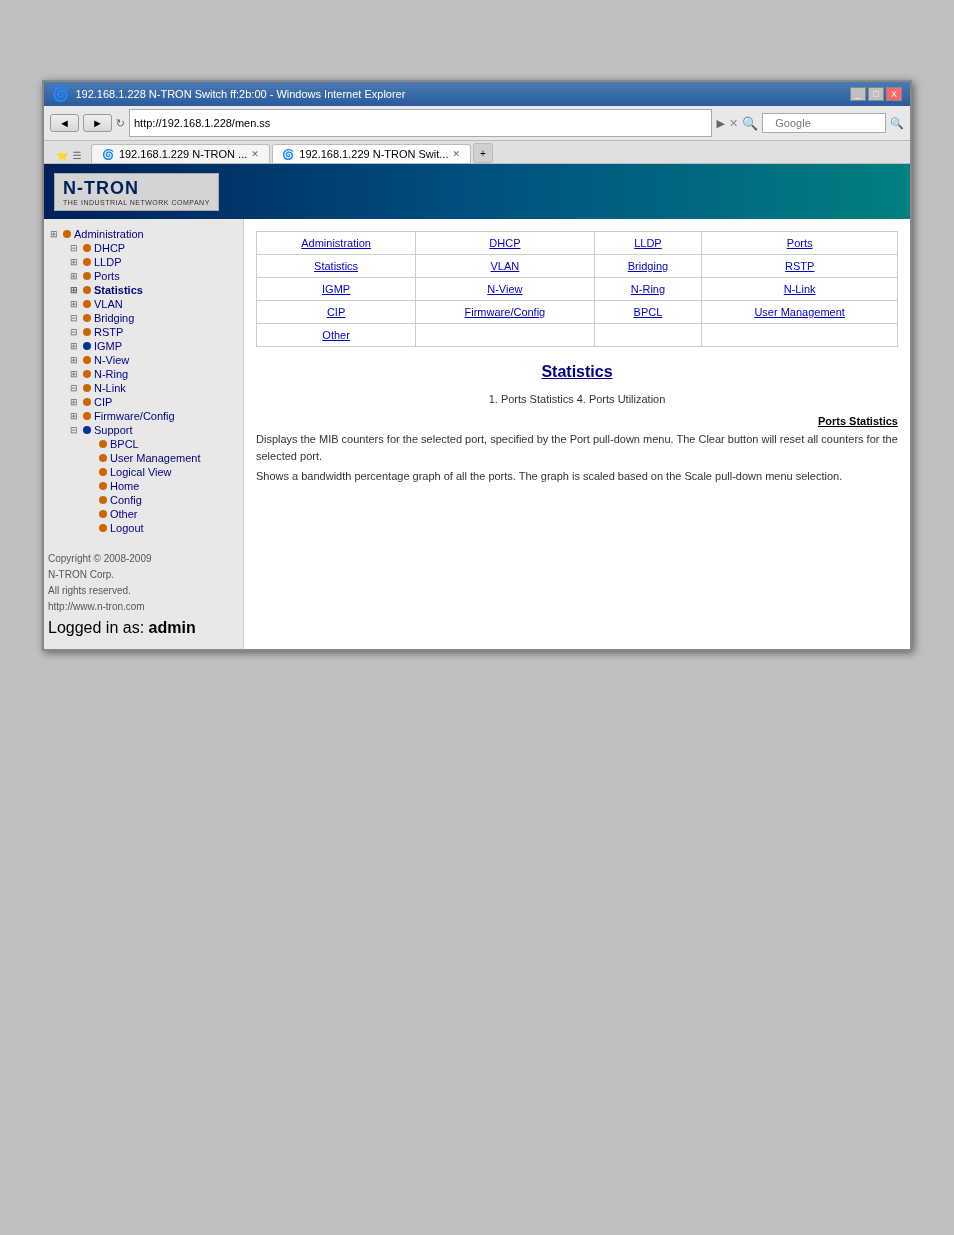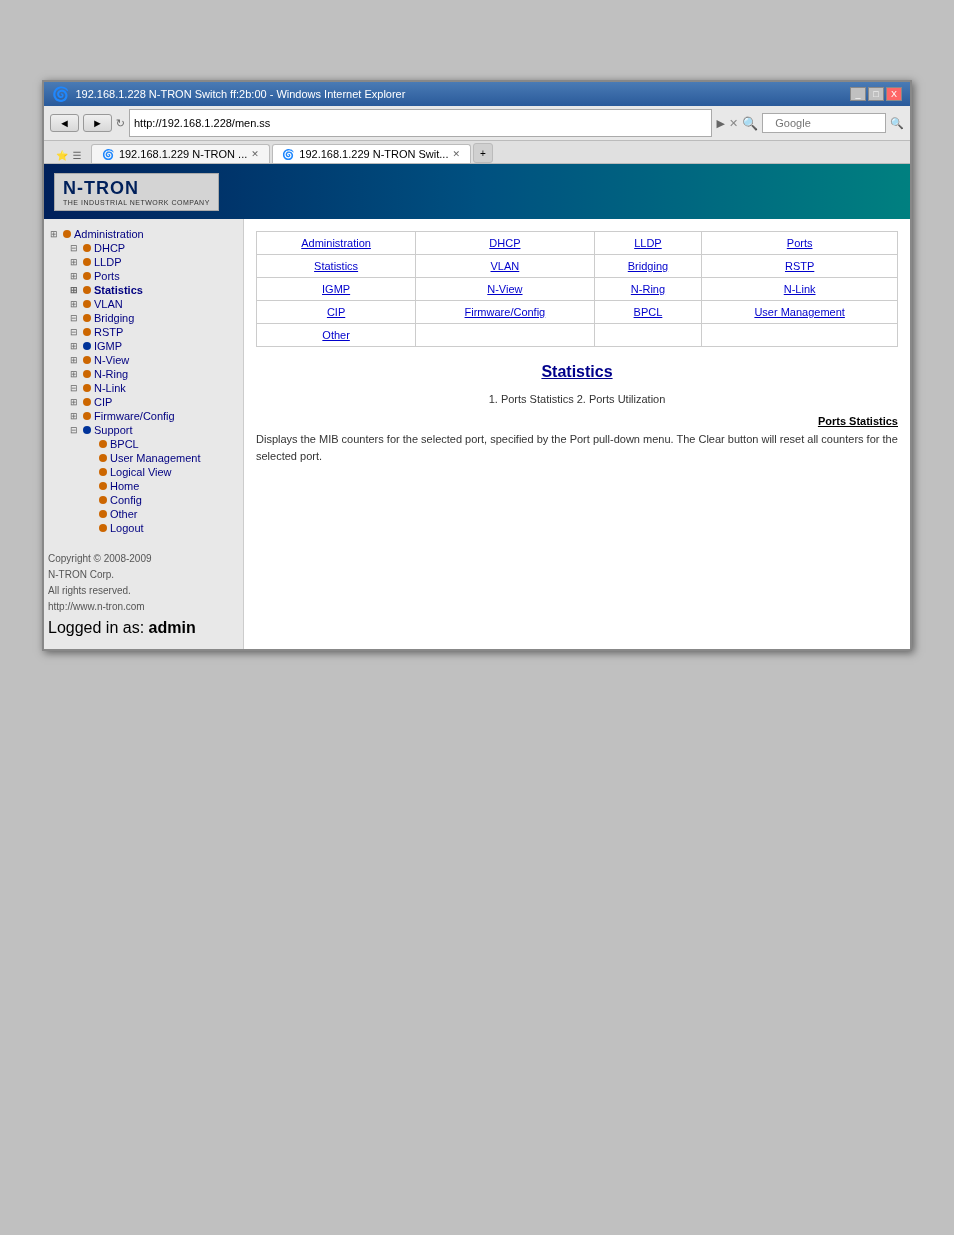--- a/index.html
+++ b/index.html
@@ -437,19 +437,20 @@
           <td><a>Other</a></td>
           <td></td>
           <td></td>
           <td></td>
         </tr>
       </tbody>
         </table>
 
       <div>
         <div class="stats-title">Statistics</div>
-        <p class="stats-intro">1. Ports Statistics   2. Ports Utilization</p>
+        <p class="stats-intro">1. Ports Statistics   4. Ports Utilization</p>
         <div class="stats-section-title">Ports Statistics</div>
         <p class="stats-desc">Displays the MIB counters for the selected port, specified by the Port pull-down menu. The Clear button will reset all counters for the selected port.</p>
+        <p class="stats-desc">Shows a bandwidth percentage graph of all the ports. The graph is scaled based on the Scale pull-down menu selection.</p>
       </div>
     </div>
   </div>
 </div>
 
 </body></html>

